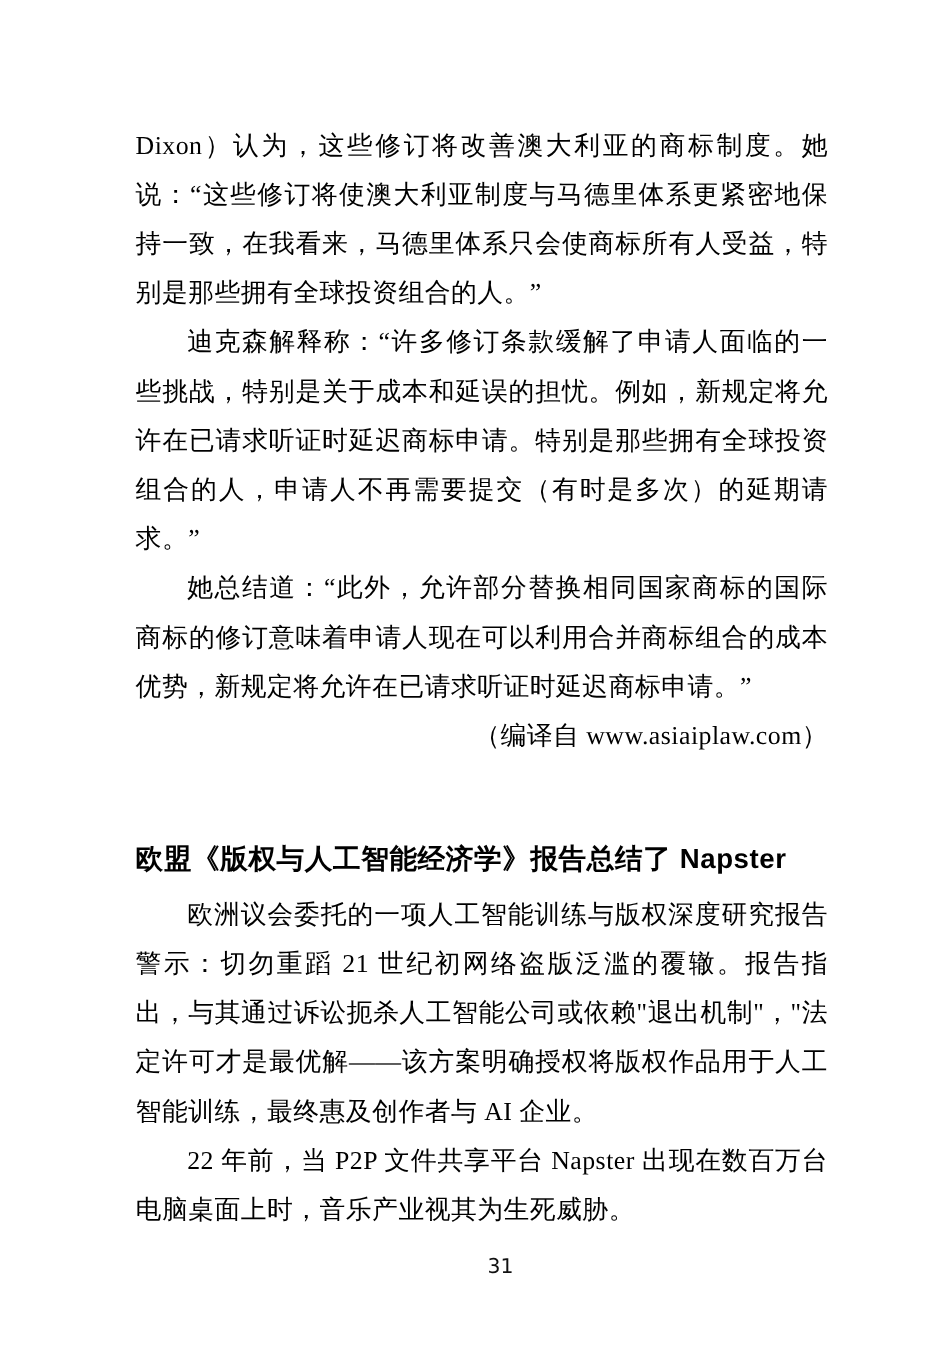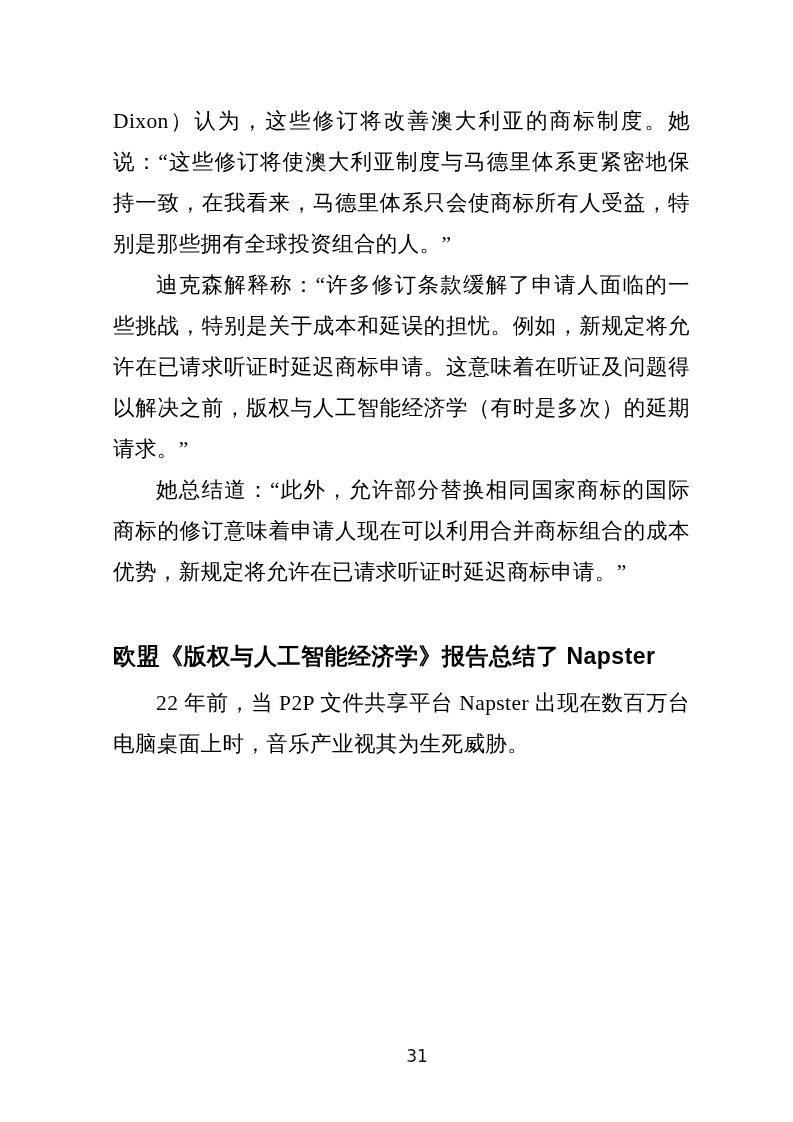--- a/index.html
+++ b/index.html
@@ -34,21 +34,21 @@
     text-indent: 0;
   }
   .attribution {
     margin: 0;
     font-size: 21.5px;
     line-height: 41px;
     letter-spacing: 0.4px;
     text-align: right;
   }
   .article-title {
-    margin: 42px 60px 6px 0;
+    margin: 60px 60px 6px 0;
     font-family: "Liberation Sans", "DejaVu Sans", sans-serif;
     font-weight: bold;
     font-size: 23px;
     line-height: 42px;
     text-align: center;
     letter-spacing: 0.5px;
   }
   .title-line {
     display: block;
     white-space: nowrap;
@@ -64,28 +64,30 @@
   }
 </style>
 </head>
 <body>
 
 <div class="page">
   <div class="content">
 
     <p class="para no-indent">Dixon）认为，这些修订将改善澳大利亚的商标制度。她说：“这些修订将使澳大利亚制度与马德里体系更紧密地保持一致，在我看来，马德里体系只会使商标所有人受益，特别是那些拥有全球投资组合的人。”</p>
 
-    <p class="para">迪克森解释称：“许多修订条款缓解了申请人面临的一些挑战，特别是关于成本和延误的担忧。例如，新规定将允许在已请求听证时延迟商标申请。这意味着在听证及问题得以解决之前，版权与人工智能经济学（有时是多次）的延期请求。”</p>
+    <p class="para">迪克森解释称：“许多修订条款缓解了申请人面临的一些挑战，特别是关于成本和延误的担忧。例如，新规定将允许在已请求听证时延迟商标申请。特别是那些拥有全球投资组合的人，申请人不再需要提交（有时是多次）的延期请求。”</p>
 
     <p class="para">她总结道：“此外，允许部分替换相同国家商标的国际商标的修订意味着申请人现在可以利用合并商标组合的成本优势，新规定将允许在已请求听证时延迟商标申请。”</p>
 
+    <p class="attribution">（编译自 www.asiaiplaw.com）</p>
 
     <h2 class="article-title">
       <span class="title-line">欧盟《版权与人工智能经济学》报告总结了 Napster</span>
     </h2>
 
+    <p class="para">欧洲议会委托的一项人工智能训练与版权深度研究报告警示：切勿重蹈 21 世纪初网络盗版泛滥的覆辙。报告指出，与其通过诉讼扼杀人工智能公司或依赖"退出机制"，"法定许可才是最优解——该方案明确授权将版权作品用于人工智能训练，最终惠及创作者与 AI 企业。</p>
 
     <p class="para">22 年前，当 P2P 文件共享平台 Napster 出现在数百万台电脑桌面上时，音乐产业视其为生死威胁。</p>
 
   </div>
 
   <div class="page-number">31</div>
 </div>
 
 </body></html>

